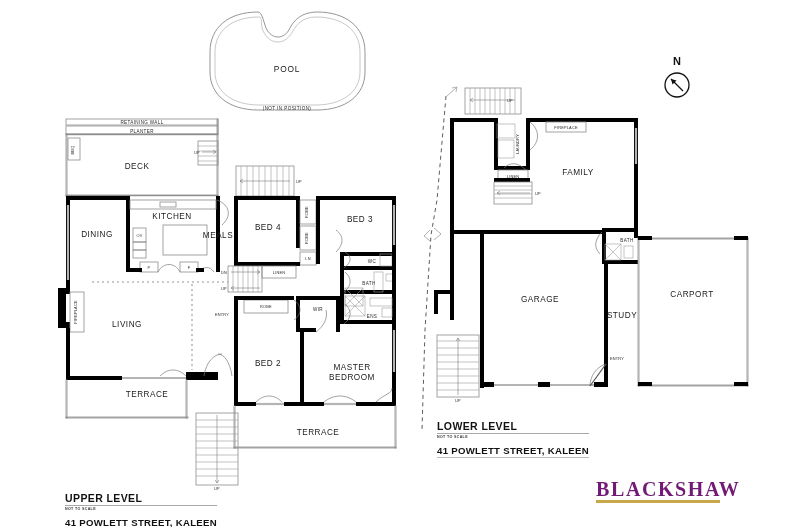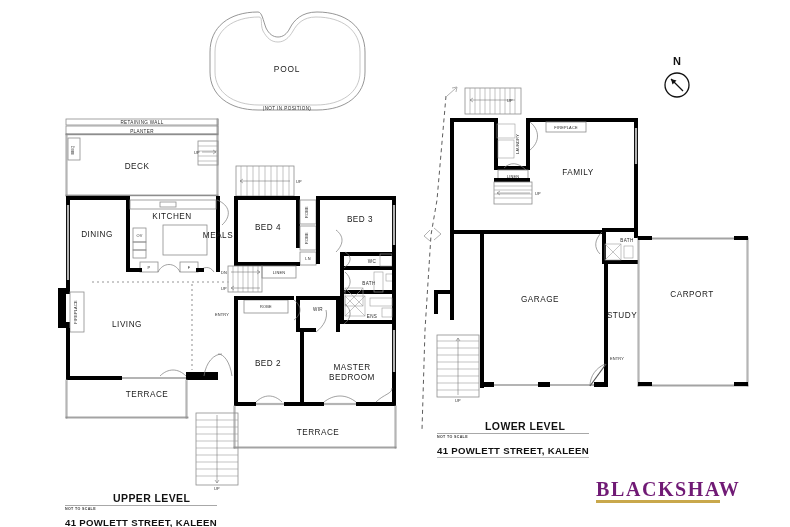--- a/index.html
+++ b/index.html
@@ -73,21 +73,20 @@
   
   .footer-block { position: absolute; }
   .level-title {
     font-family: "Liberation Sans", sans-serif;
     font-size: 10.5px;
     font-weight: 700;
     letter-spacing: 0.4px;
     color: #111111;
     line-height: 1.15;
     white-space: nowrap;
-    margin-left: 48px;
   }
   .level-rule {
     border-bottom: 0.8px solid #a8a8a8;
     margin-top: 1px;
     margin-bottom: 1px;
   }
   .not-to-scale {
     font-family: "Liberation Sans", sans-serif;
     font-size: 3.6px;
     font-weight: 700;

